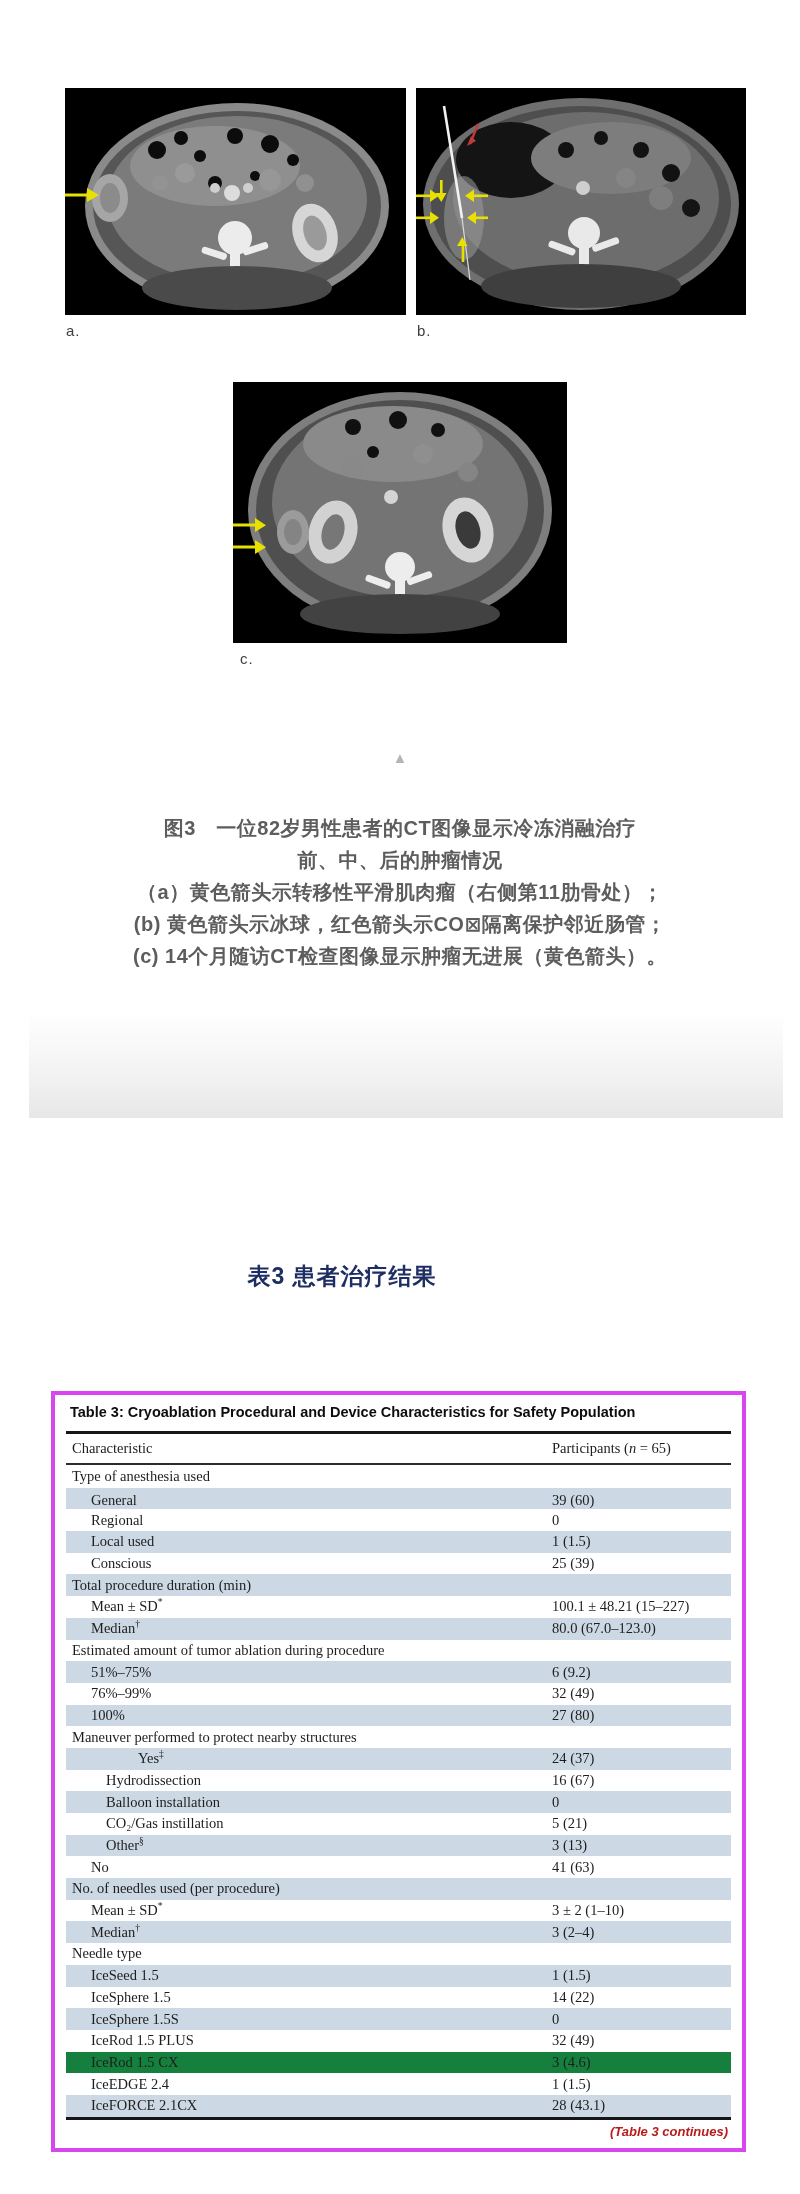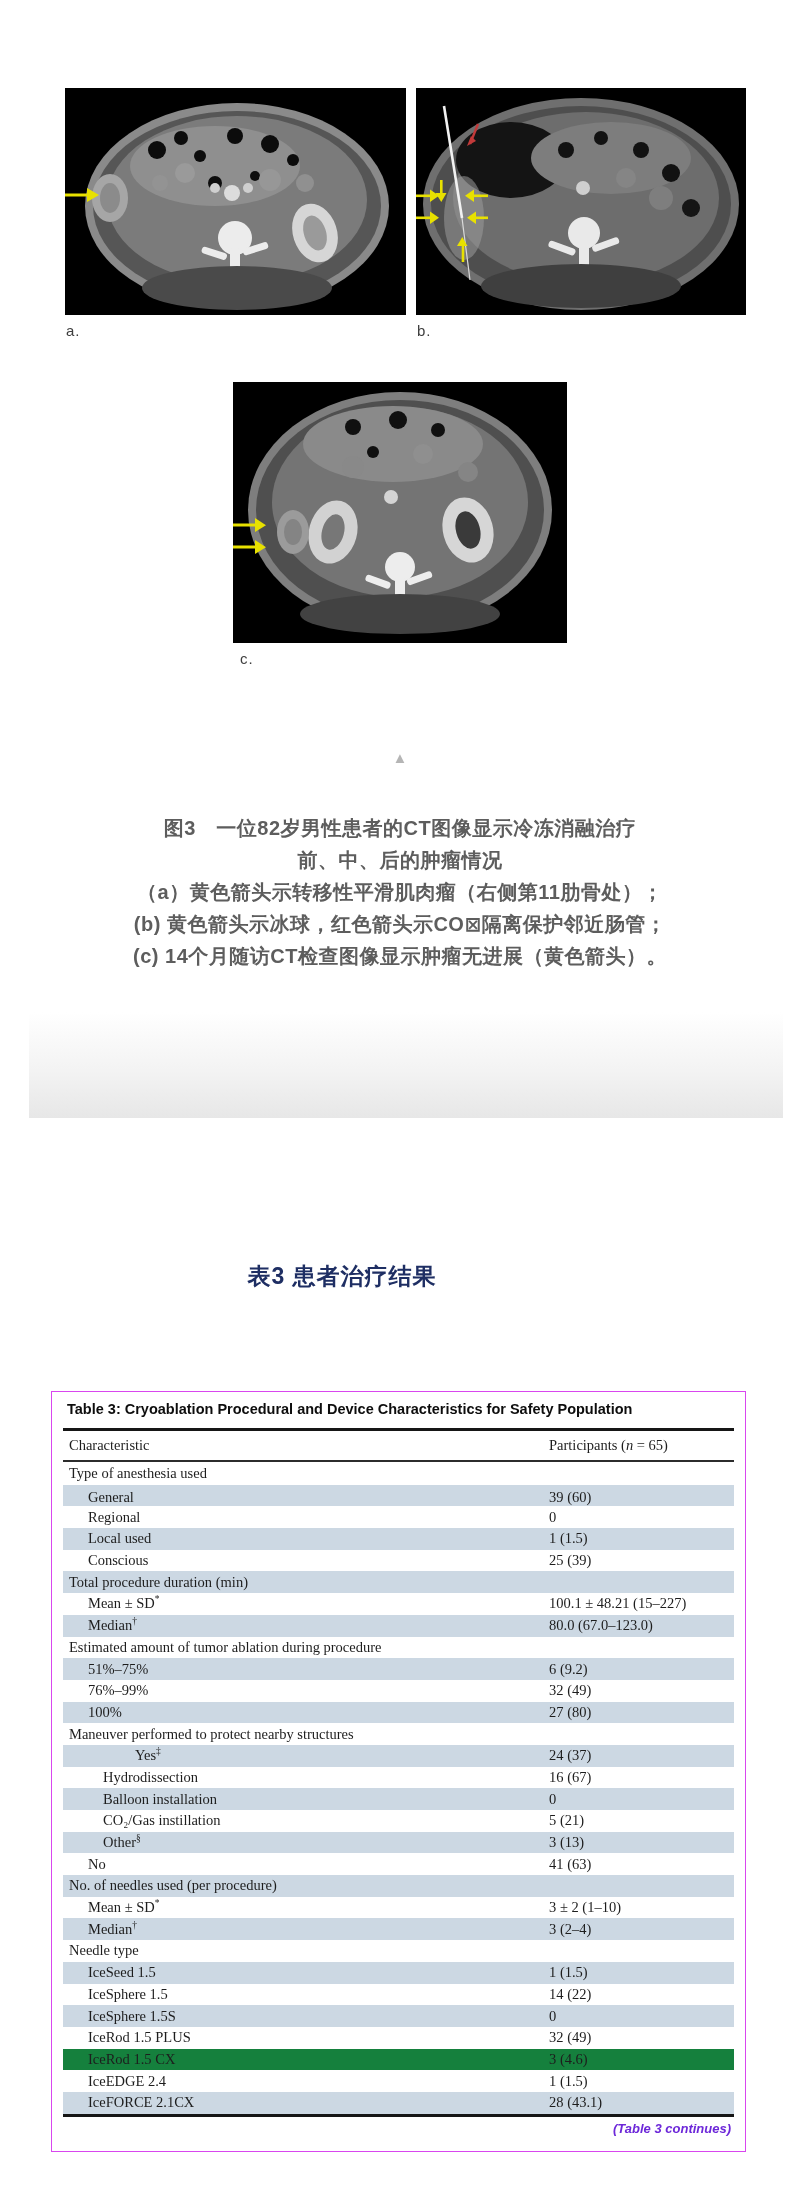--- a/index.html
+++ b/index.html
@@ -18,42 +18,42 @@
   .caption{position:absolute;top:812px;left:0;width:800px;text-align:center;
     font-weight:700;color:#5d5d5d;font-size:20px;line-height:32px;letter-spacing:0.5px;}
   
   .grad-band{position:absolute;left:29px;top:1012px;width:754px;height:106px;
     background:linear-gradient(180deg,#ffffff 0%,#f3f3f3 55%,#e7e7e7 100%);}
   
   .tbl-heading{position:absolute;top:1262px;left:0;width:684px;text-align:center;
     font-weight:700;font-size:23px;line-height:28px;color:#1e2e63;letter-spacing:1px;}
   
   .tbl{position:absolute;left:51px;top:1391px;width:695px;height:761px;
-    border:1px solid #d946ef;background:#fff;box-sizing:border-box;}
+    border:4px solid #d946ef;background:#fff;box-sizing:border-box;}
   .tbl-title{position:absolute;left:15px;top:9px;right:12px;
     font-weight:700;font-size:14.5px;color:#0d0d0d;}
   .rule-title{position:absolute;left:11px;right:11px;top:36px;height:3px;background:#161616;}
   .tbl-hdr{position:absolute;left:11px;right:11px;top:43px;height:20px;
     font-family:"Liberation Serif","DejaVu Serif",serif;font-size:14.5px;color:#1d1d1d;}
   .hdr-col1{position:absolute;left:6px;top:2px;}
   .hdr-col2{position:absolute;left:486px;top:2px;text-align:right;}
   .hdr-col2 .nitalic{font-style:italic;}
   .rule-hdr{position:absolute;left:11px;right:11px;top:68px;height:2px;background:#2c2c2c;}
   .rows{position:absolute;left:11px;right:11px;top:71px;}
   .trow{height:21.7px;position:relative;display:flex;align-items:center;
     font-family:"Liberation Serif","DejaVu Serif",serif;font-size:14.5px;color:#1d1d1d;}
   .lbl{white-space:nowrap;}
   .lbl.ind0{padding-left:6px;}
   .lbl.ind1{padding-left:25px;}
   .lbl.ind2{padding-left:40px;}
   .val{position:absolute;left:486px;white-space:nowrap;}
   sup{font-size:9.5px;line-height:0;vertical-align:super;}
   .rule-bottom{position:absolute;left:11px;right:11px;top:722px;height:3px;background:#161616;}
   .tbl-footer{position:absolute;right:14px;top:729px;font-weight:700;font-style:italic;
-    font-size:13px;color:#6d28d9;}
+    font-size:13px;color:#b91c1c;}
 </style>
 </head>
 <body>
 
 <div class="ct-panel" style="left:65px;top:88px;width:341px;height:227px;">
   <svg width="341" height="227" viewBox="0 0 341 227">
     <rect width="341" height="227" fill="#000"></rect>
     <g>
       <ellipse cx="172" cy="118" rx="152" ry="103" fill="#8a8a8a"></ellipse>
       <ellipse cx="172" cy="118" rx="144" ry="95" fill="#565656"></ellipse>

